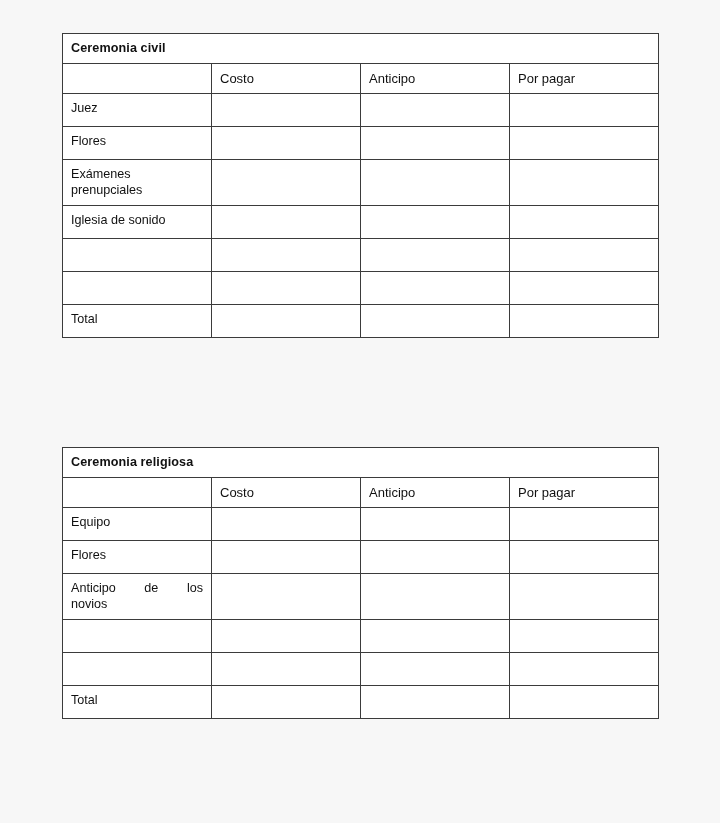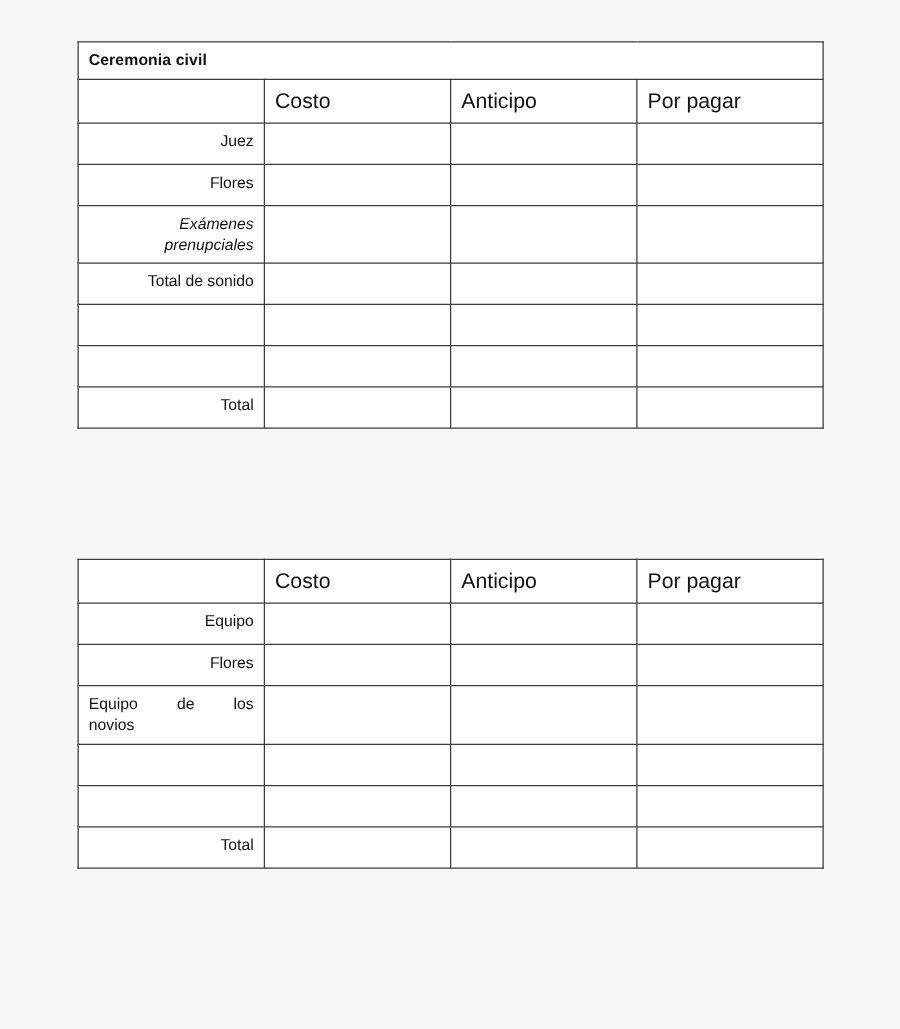--- a/index.html
+++ b/index.html
@@ -59,26 +59,26 @@
     font-size: 12.6px;
     line-height: 1.32;
     color: #111111;
     padding: 6px 8px 6px 8px;
     vertical-align: top;
     height: 20px;
     box-sizing: border-box;
   }
 
   td.col-head {
-    font-size: 17px;
+    font-size: 13px;
     color: #111111;
   }
 
   td.row-label {
-    text-align: right;
+    text-align: left;
   }
 
   td.row-label.justified {
     text-align: justify;
     text-align-last: justify;
   }
   td.row-label.justified .jline {
     display: block;
   }
   td.row-label.justified .jline.last {
@@ -101,21 +101,20 @@
   tr.row-std td {
     height: 33px;
   }
 
   tr.row-head td {
     height: 30px;
   }
 
   .wrap2 {
     display: block;
-    font-style: italic;
   }
 </style>
 </head>
 <body>
 
 <div class="page">
 
   <table class="budget-table table-civil">
     <colgroup>
       <col class="c-label">
@@ -153,21 +152,21 @@
         <td class="row-label">
           <span class="wrap2">Exámenes</span>
           <span class="wrap2">prenupciales</span>
         </td>
         <td class="blank-cell"></td>
         <td class="blank-cell"></td>
         <td class="blank-cell"></td>
       </tr>
 
       <tr class="row-std">
-        <td class="row-label">Total de sonido</td>
+        <td class="row-label">Iglesia de sonido</td>
         <td class="blank-cell"></td>
         <td class="blank-cell"></td>
         <td class="blank-cell"></td>
       </tr>
 
       <tr class="row-empty">
         <td class="row-label"></td>
         <td class="blank-cell"></td>
         <td class="blank-cell"></td>
         <td class="blank-cell"></td>
@@ -190,20 +189,23 @@
   </table>
 
   <table class="budget-table table-religiosa">
     <colgroup>
       <col class="c-label">
         <col class="c-costo">
         <col class="c-anticipo">
         <col class="c-porpagar">
     </colgroup>
     <tbody>
+      <tr>
+        <td class="title-cell" colspan="4">Ceremonia religiosa</td>
+      </tr>
 
       <tr class="row-head">
         <td class="col-head"></td>
         <td class="col-head">Costo</td>
         <td class="col-head">Anticipo</td>
         <td class="col-head">Por pagar</td>
       </tr>
 
       <tr class="row-std">
         <td class="row-label">Equipo</td>
@@ -215,21 +217,21 @@
 
       <tr class="row-std">
         <td class="row-label">Flores</td>
         <td class="blank-cell"></td>
         <td class="blank-cell"></td>
         <td class="blank-cell"></td>
       </tr>
 
       <tr class="row-tall">
         <td class="row-label justified">
-          <span class="jline">Equipo de los</span>
+          <span class="jline">Anticipo de los</span>
           <span class="jline last">novios</span>
         </td>
         <td class="blank-cell"></td>
         <td class="blank-cell"></td>
         <td class="blank-cell"></td>
       </tr>
 
       <tr class="row-empty">
         <td class="row-label"></td>
         <td class="blank-cell"></td>

